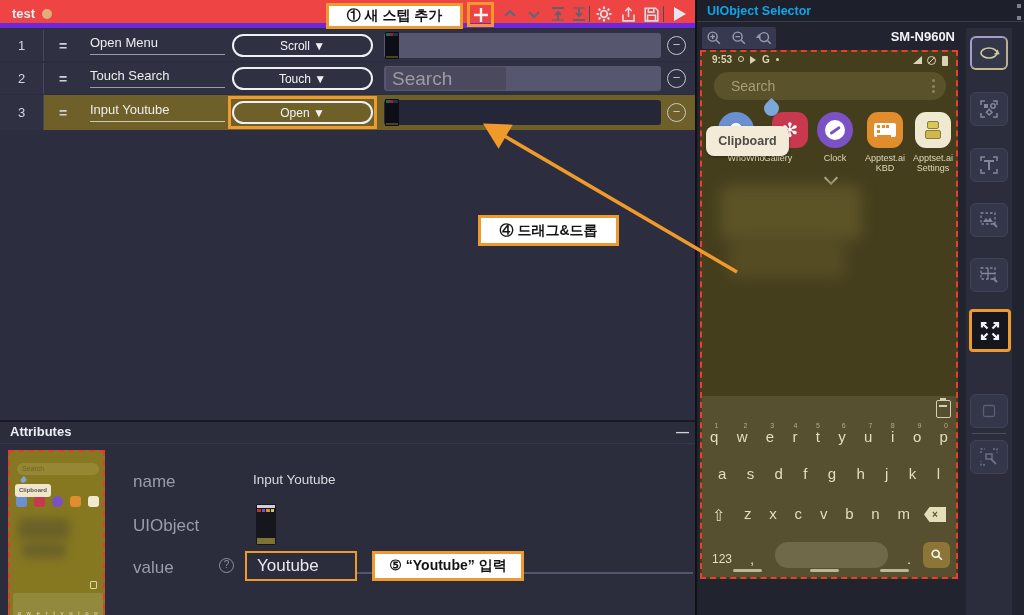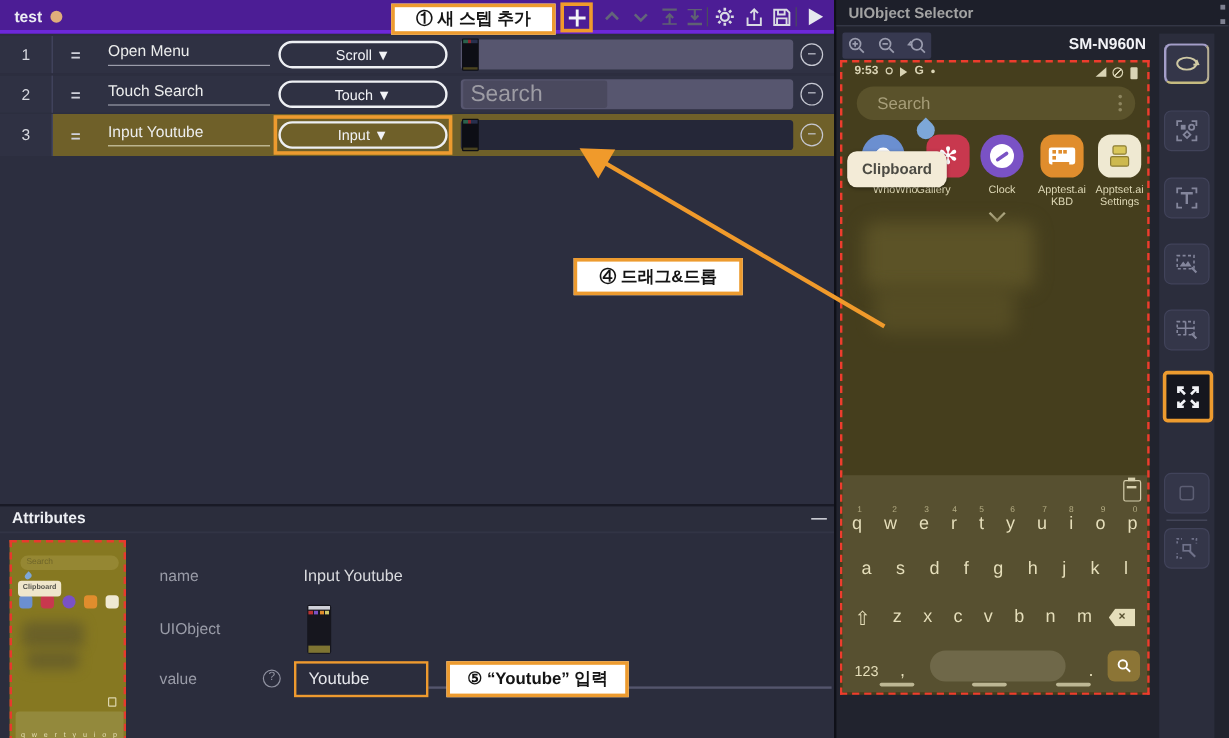--- a/index.html
+++ b/index.html
@@ -3,21 +3,21 @@
 <meta charset="utf-8">
 <style>
   * { box-sizing: border-box; margin: 0; padding: 0; }
   html,body { width:1024px; height:615px; overflow:hidden; background:#14151d;
     font-family:"Liberation Sans", sans-serif; }
   #stage { position:relative; width:1024px; height:615px; background:#2c2e3f; }
   .abs { position:absolute; }
 
   
   #left-panel { left:0; top:0; width:695px; height:615px; background:#2c2e3f; }
-  #titlebar { left:0; top:0; width:695px; height:28px; background:#4c1d95; border-bottom:3px solid #6d28d9; }
+  #titlebar { left:0; top:0; width:695px; height:28px; background:#ef4444; border-bottom:5px solid #6d28d9; }
   #title-text { left:12px; top:6px; color:#eceef3; font-size:13px; font-weight:bold; }
   #title-dot { left:42px; top:9px; width:10px; height:10px; border-radius:50%; background:#dfae7b; }
 
   .tb-icon { top:3px; width:22px; height:22px; display:flex; align-items:center; justify-content:center; }
   .tb-sep { top:6px; width:1px; height:16px; background:#4a4c5e; }
   #add-step-box { left:467px; top:2px; width:27px; height:25px; border:3px solid #f09a2b;
     display:flex; align-items:center; justify-content:center; }
 
   
   .step-row { left:0; width:695px; background:#2f3143; }
@@ -70,37 +70,37 @@
     color:#6f652a; font-size:7px; line-height:12px; padding-left:5px; }
   .at-drop { position:absolute; left:11px; top:25px; width:5px; height:6px; background:#7da7d8; border-radius:0 50% 50% 50%; transform:rotate(45deg); }
   .at-tip { position:absolute; left:5px; top:32px; width:36px; height:13px; background:#efe6cc; border-radius:3px;
     color:#55544c; font-size:6px; font-weight:bold; line-height:13px; text-align:center; z-index:2; }
   .at-ico { position:absolute; top:44px; width:11px; height:11px; border-radius:3px; }
   .at-blob { position:absolute; background:#6b6128; filter:blur(5px); border-radius:6px; }
   .at-kb { position:absolute; left:3px; top:141px; width:91px; height:60px; background:#93893c; border-radius:3px 3px 0 0;
     color:#e6dfb6; font-size:6px; text-align:center; line-height:13px; letter-spacing:2px; padding-top:14px; }
   .at-clip { position:absolute; right:6px; top:129px; width:7px; height:8px; border:1px solid #ddd6ad; border-radius:1px; }
 
-  .attr-label { color:#9a9ca8; font-size:13px; }
+  .attr-label { color:#9a9ca8; font-size:17px; }
   .attr-value { color:#d9dade; font-size:13.5px; }
   #uiobj-thumb { left:256px; top:59px; width:20px; height:41px; background:#16161e; border-radius:2px; overflow:hidden; }
   #uiobj-thumb .u-top { position:absolute; left:1px; top:1px; width:18px; height:3px; background:#cfd0d8; }
   #uiobj-thumb .u-dots { position:absolute; left:1px; top:5px; width:18px; height:3px;
     background:linear-gradient(90deg,#b33 0 20%,#16161e 20% 28%,#7b52c5 28% 45%,#16161e 45% 52%,#df8c2b 52% 70%,#16161e 70% 78%,#cfc96a 78% 95%,#16161e 95%); }
   #uiobj-thumb .u-kb { position:absolute; left:1px; bottom:1px; width:18px; height:6px; background:#7e7432; }
   #value-help { left:219px; top:113px; width:15px; height:15px; border:1.5px solid #8f91a0; border-radius:50%;
     color:#8f91a0; font-size:10px; line-height:12px; text-align:center; }
   #value-input { left:245px; top:106px; width:112px; height:30px; border:2.5px solid #ee9a2f; background:transparent;
-    color:#e6e7ec; font-size:14px; line-height:25px; padding-left:10px; }
+    color:#e6e7ec; font-size:17px; line-height:25px; padding-left:10px; }
   #value-line { left:357px; top:127px; width:336px; height:1.5px; background:#54556c; }
 
   
   #right-panel { left:695px; top:0; width:329px; height:615px; background:#21232e; border-left:2px solid #0f1018; }
   #sel-header { left:697px; top:0; width:327px; height:22px; background:#1d1f2a; border-bottom:1px solid #3a3c4c; }
-  #sel-title { left:707px; top:4px; color:#a3a3a3; font-size:12.5px; font-weight:bold; }
+  #sel-title { left:707px; top:4px; color:#0ea5e9; font-size:12.5px; font-weight:bold; }
   .scroll-dot { left:1017px; width:4px; height:4px; background:#7e8090; }
   #zoom-bar { left:702px; top:27px; width:74px; height:22px; background:#373950; border-radius:2px;
     display:flex; align-items:center; justify-content:space-around; }
   #device-name { left:855px; top:29px; width:100px; text-align:right; color:#f2f3f7; font-size:13px; font-weight:bold; }
 
   
   #phone { left:700px; top:50px; width:258px; height:529px; border:2px dashed #ee3c2d; background:#453e1d; overflow:hidden; }
   .ph { position:absolute; }
   #ph-status { left:0; top:2px; width:254px; height:14px; color:#d9d3b4; font-size:10px; }
   #ph-time { position:absolute; left:10px; top:0; font-weight:bold; }
@@ -243,21 +243,21 @@
       </div>
       <div class="abs remove-btn">−</div>
     </div>
 
     <div class="abs step-row" id="row-3">
       <div class="abs" id="row-3-band"></div>
       <div class="abs row-num">3</div>
       <div class="abs row-handle">=</div>
       <div class="abs row-name" style="top:7px">Input Youtube</div>
       <div class="abs" id="input-pill-hl"></div>
-      <div class="abs action-pill" style="top:6px">Input ▼</div>
+      <div class="abs action-pill" style="top:6px">Open ▼</div>
       <div class="abs ui-field dark" style="top:5px"></div>
       <div class="abs mini-thumb" style="top:4px">
           <i class="mt-strip"></i>
           <i class="mt-strip2"></i>
         </div>
       <div class="abs remove-btn">−</div>
     </div>
 
     <div class="abs annot" id="annot-1">① 새 스텝 추가</div>
     <div class="abs annot" id="annot-4">④ 드래그&amp;드롭</div>

